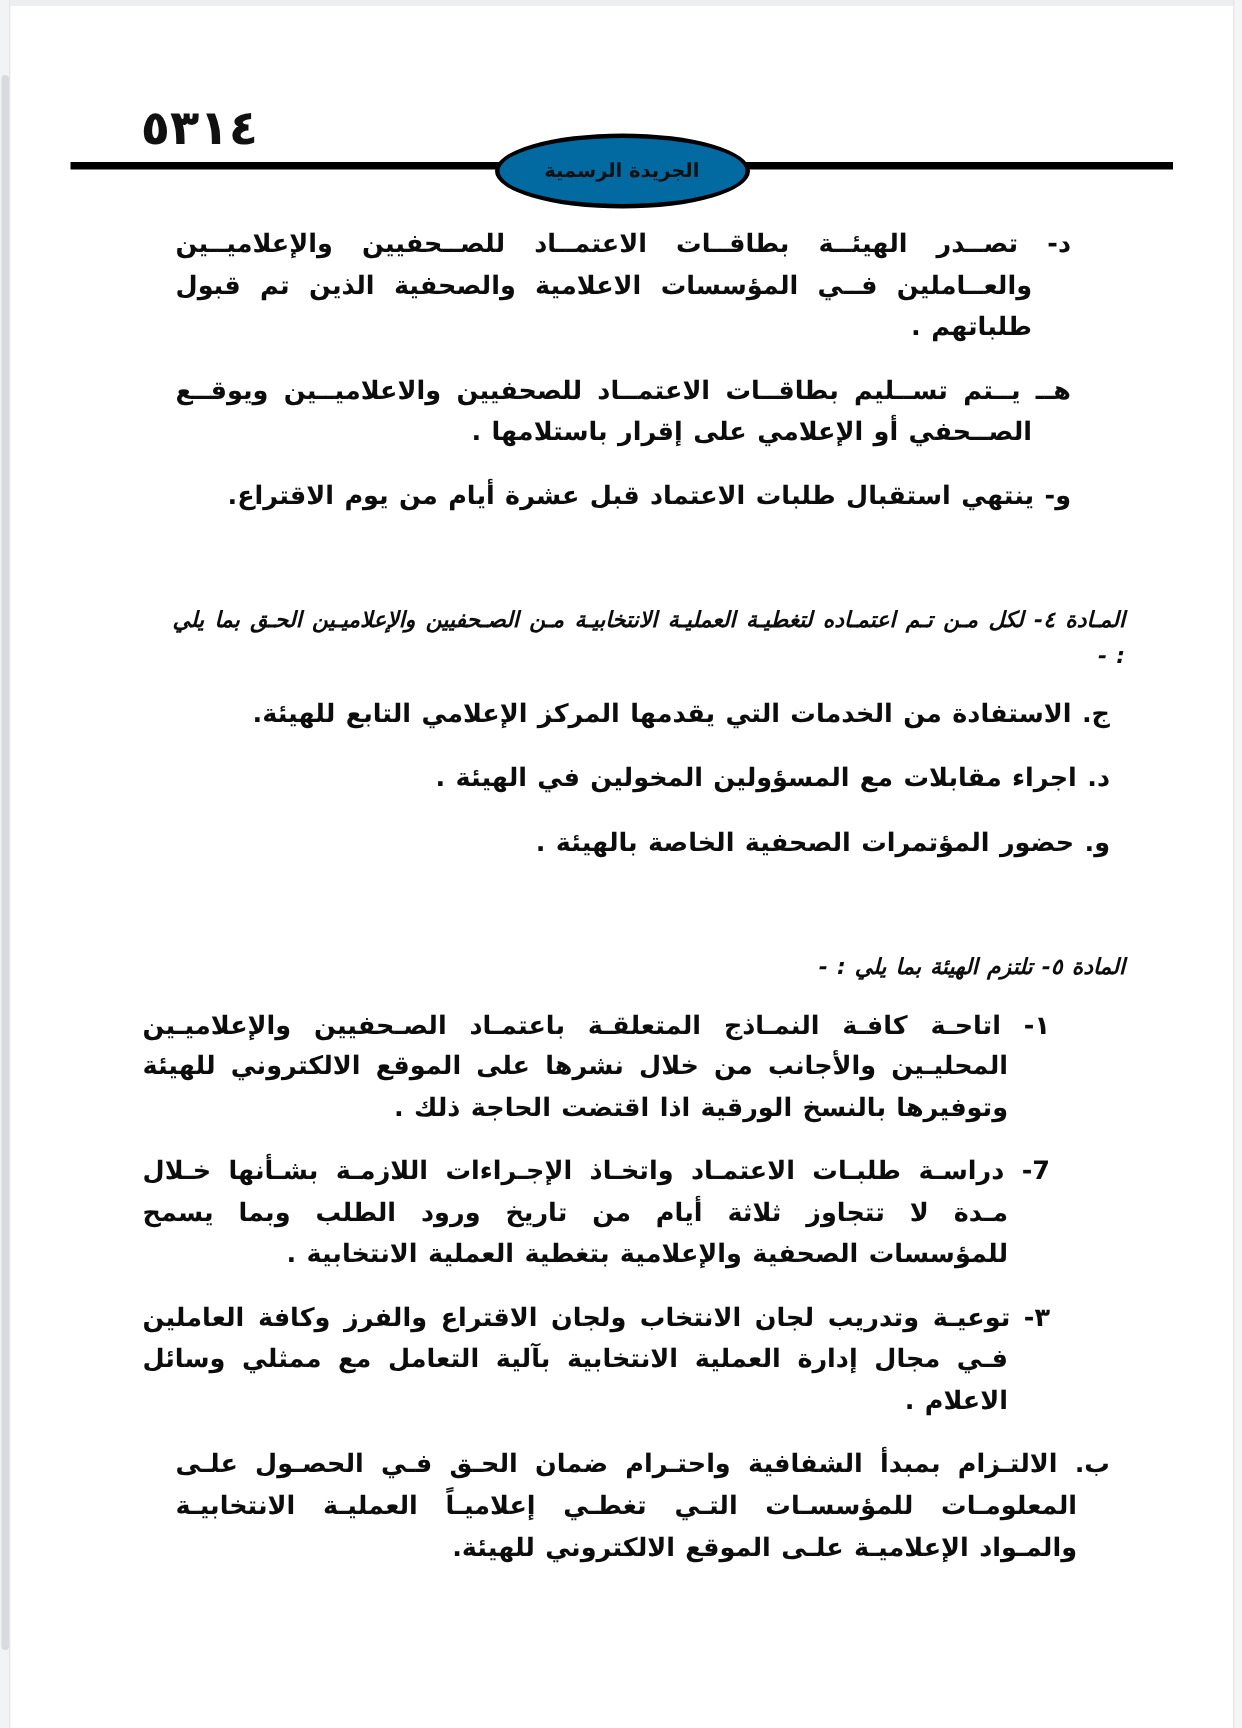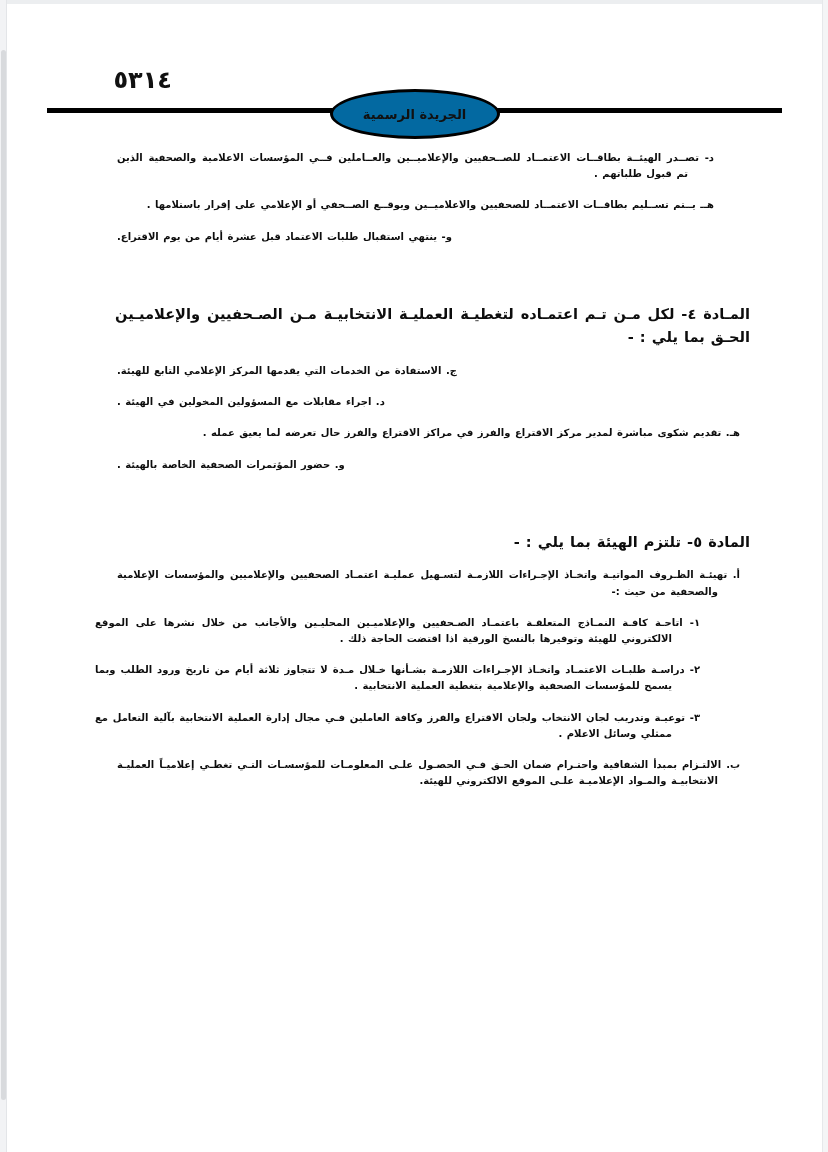--- a/index.html
+++ b/index.html
@@ -71,21 +71,21 @@
   .masthead {
     position: relative;
     height: 72px;
     margin: 58px 40px 0 40px;
   }
   .page-number {
     position: absolute;
     right: 610px;
     top: 4px;
     font-family: "DejaVu Sans", "Liberation Sans", sans-serif;
-    font-size: 24px;
+    font-size: 32px;
     font-weight: 700;
     color: #111111;
     letter-spacing: 1px;
     white-space: nowrap;
   }
   .rule {
     position: absolute;
     left: 0;
     right: 0;
     top: 46px;
@@ -116,21 +116,21 @@
 
   
   .body {
     margin: 0 36px;
     padding-top: 16px;
     font-family: "DejaVu Sans", "Liberation Sans", sans-serif;
     color: #0d0d0d;
   }
 
   .para {
-    font-size: 10px;
+    font-size: 17px;
     font-weight: 700;
     line-height: 1.62;
     text-align: justify;
     text-justify: inter-word;
     margin: 0 0 15px 0;
     word-spacing: 1px;
   }
 
   
   .lvl-letter {
@@ -147,35 +147,36 @@
   
   .article-head {
     font-size: 14.6px;
     font-weight: 700;
     line-height: 1.62;
     text-align: justify;
     margin: 0 0 14px 0;
     margin-right: 36px;
     margin-left: 72px;
     word-spacing: 1px;
+    font-style: italic;
   }
   .article-head-short {
     text-align: right;
     margin-left: 72px;
   }
 
   
   .lvl-a {
     margin-right: 46px;
     margin-left: 74px;
     text-indent: -22px;
     padding-right: 22px;
   }
   .lvl-a-center {
-    text-align: left;
+    text-align: right;
   }
 
   
   .lvl-num {
     margin-right: 86px;
     margin-left: 52px;
     text-indent: -28px;
     padding-right: 28px;
   }
 </style>
@@ -205,30 +206,28 @@
       <p class="para lvl-letter">د-  تصــدر الهيئــة بطاقــات الاعتمــاد للصــحفيين والإعلاميــين والعــاملين فــي المؤسسات الاعلامية والصحفية الذين تم قبول طلباتهم .</p>
       <p class="para lvl-letter">هــ  يــتم تســليم بطاقــات الاعتمــاد للصحفيين والاعلاميــين ويوقــع الصــحفي أو الإعلامي على إقرار باستلامها .</p>
       <p class="para lvl-letter lvl-a-center">و-  ينتهي استقبال طلبات الاعتماد قبل عشرة أيام من يوم الاقتراع.</p>
 
       <div class="block-gap"></div>
 
       <p class="article-head">المـادة ٤- لكل مـن تـم اعتمـاده لتغطيـة العمليـة الانتخابيـة مـن الصـحفيين والإعلاميـين الحـق بما يلي : -</p>
 
       <p class="para lvl-a lvl-a-center">ج. الاستفادة من الخدمات التي يقدمها المركز الإعلامي التابع للهيئة.</p>
       <p class="para lvl-a lvl-a-center">د.  اجراء مقابلات مع المسؤولين المخولين في الهيئة .</p>
-      <p class="para lvl-a">هـ. تقديم شكوى مباشرة لمدير مركز الاقتراع والفرز في مراكز الاقتراع والفرز حال تعرضه لما يعيق عمله .</p>
       <p class="para lvl-a lvl-a-center">و. حضور المؤتمرات الصحفية الخاصة بالهيئة .</p>
 
       <div class="block-gap"></div>
 
       <p class="article-head article-head-short">المادة ٥- تلتزم الهيئة بما يلي : -</p>
 
-      <p class="para lvl-a">أ. تهيئـة الظـروف المواتيـة واتخـاذ الإجـراءات اللازمـة لتسـهيل عمليـة اعتمـاد الصحفيين والإعلاميين والمؤسسات الإعلامية والصحفية من حيث :-</p>
 
       <p class="para lvl-num">١-  اتاحـة كافـة النمـاذج المتعلقـة باعتمـاد الصـحفيين والإعلاميـين المحليـين والأجانب من خلال نشرها على الموقع الالكتروني للهيئة وتوفيرها بالنسخ الورقية اذا اقتضت الحاجة ذلك .</p>
-      <p class="para lvl-num">٢-  دراسـة طلبـات الاعتمـاد واتخـاذ الإجـراءات اللازمـة بشـأنها خـلال مـدة لا تتجاوز ثلاثة أيام من تاريخ ورود الطلب وبما يسمح للمؤسسات الصحفية والإعلامية بتغطية العملية الانتخابية .</p>
+      <p class="para lvl-num">7-  دراسـة طلبـات الاعتمـاد واتخـاذ الإجـراءات اللازمـة بشـأنها خـلال مـدة لا تتجاوز ثلاثة أيام من تاريخ ورود الطلب وبما يسمح للمؤسسات الصحفية والإعلامية بتغطية العملية الانتخابية .</p>
       <p class="para lvl-num">٣-  توعيـة وتدريب لجان الانتخاب ولجان الاقتراع والفرز وكافة العاملين فـي مجال إدارة العملية الانتخابية بآلية التعامل مع ممثلي وسائل الاعلام .</p>
 
       <p class="para lvl-a">ب. الالتـزام بمبدأ الشفافية واحتـرام ضمان الحـق فـي الحصـول علـى المعلومـات للمؤسسـات التـي تغطـي إعلاميـاً العمليـة الانتخابيـة والمـواد الإعلاميـة علـى الموقع الالكتروني للهيئة.</p>
 
     </div>
   </div>
 </div>
 
 </body></html>

